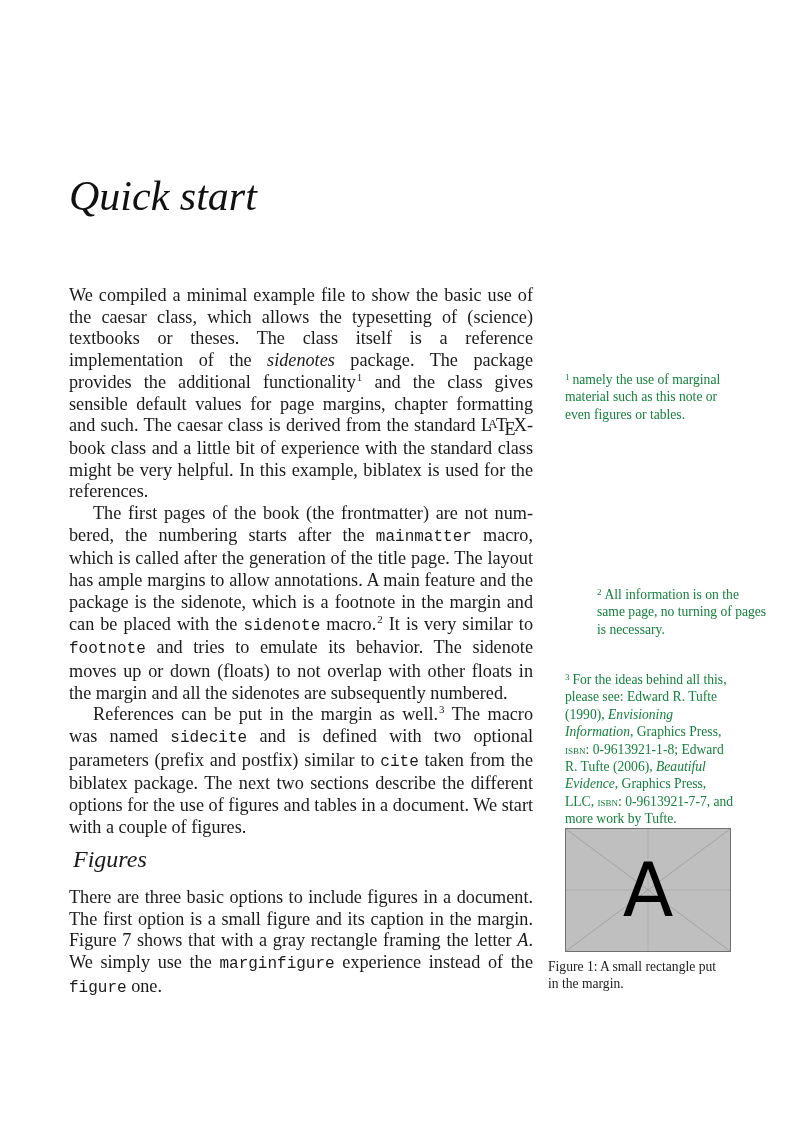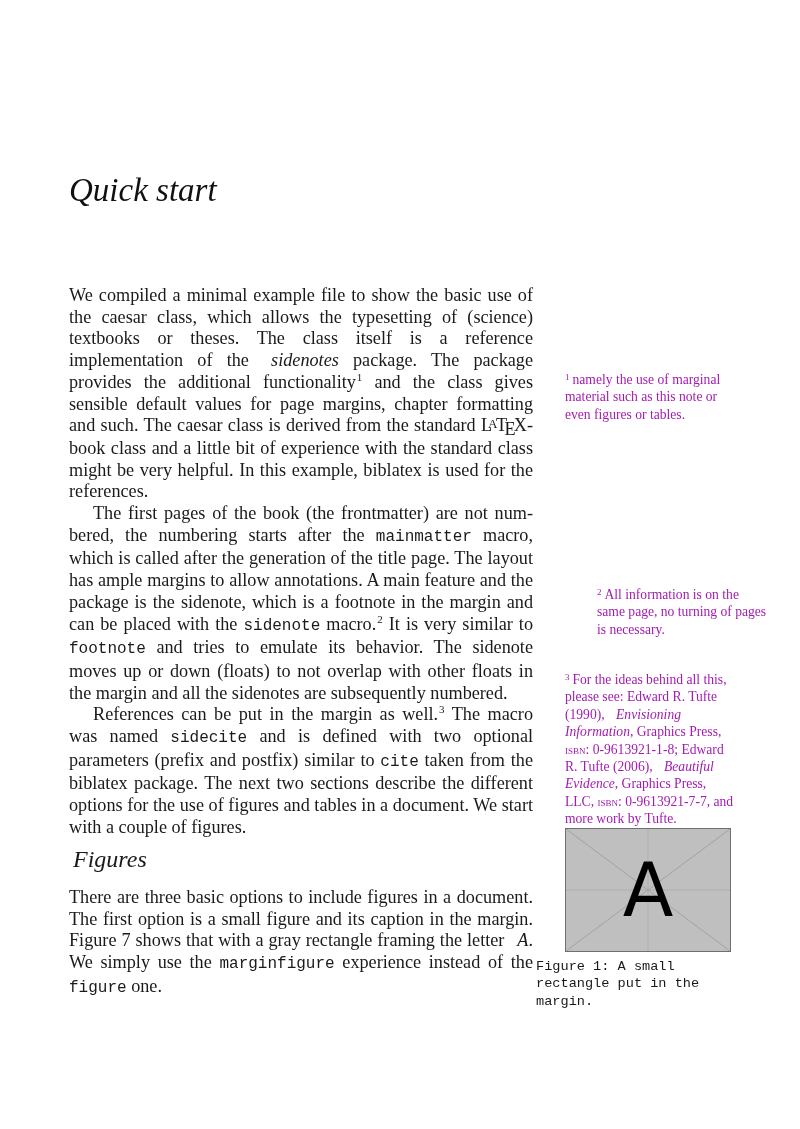--- a/index.html
+++ b/index.html
@@ -4,64 +4,64 @@
   <style>
     html, body { margin: 0; padding: 0; background: #ffffff; }
     body {
       width: 800px; height: 1129px; position: relative; overflow: hidden;
       font-family: "DejaVu Serif", "Liberation Serif", serif;
       color: #1a1a1a;
     }
     .chapter-title {
       position: absolute; left: 69px; top: 172px;
       font-family: "Liberation Serif", serif;
-      font-style: italic; font-size: 33px; font-weight: normal;
+      font-style: italic; font-size: 42px; font-weight: normal;
       margin: 0; letter-spacing: 0px; color: #111;
     }
     .main {
       position: absolute; left: 69px; top: 285px; width: 464px;
       font-family: "Liberation Serif", serif;
       font-size: 18.2px; line-height: 21.7px;
       text-align: justify; hyphens: manual;
     }
     .main p { margin: 0; }
     .main p.indent { text-indent: 24px; }
     .mono { font-family: Liberation Mono, monospace; font-size: 16px; }
-    .it { font-style: italic; margin-left: 8px; }
+    .it { font-style: italic; }
     sup.fn { font-size: 11px; vertical-align: 0; position: relative; top: -7px; line-height: 0; margin-left: 1px; }
     .latex { font-family: "Liberation Serif", serif; }
     .latex .a { font-size: 0.72em; position: relative; top: -0.28em; margin-left: -0.32em; margin-right: -0.12em; }
     .latex .e { position: relative; top: 0.22em; margin-left: -0.14em; margin-right: -0.1em; }
     .section-title {
       position: absolute; left: 69px; top: 842px;
       font-family: "Liberation Serif", serif;
       font-style: italic; font-size: 24px; font-weight: normal; margin: 4px;
     }
     .main2 { top: 887px; }
     .sidenote {
       position: absolute; left: 565px; width: 172px;
       font-family: "Liberation Serif", serif;
-      font-size: 13.6px; line-height: 17.4px; color: #a21caf;
+      font-size: 13.6px; line-height: 17.4px; color: #15803d;
     }
     .sidenote sup { font-size: 9px; vertical-align: 0; position: relative; top: -4px; line-height: 0; margin-right: 3px; }
     .sc { font-variant: small-caps; text-transform: lowercase; font-size: 0.95em; }
     .figure-box {
       position: absolute; left: 565px; top: 828px; width: 164px; height: 122px;
       background: #bfbfbf; border: 1px solid #6f6f6f;
     }
     .figure-box svg { position: absolute; left: 0; top: 0; }
     .figure-letter {
       position: absolute; left: 0; top: 0; width: 164px; height: 122px;
       display: flex; align-items: center; justify-content: center;
       font-family: "DejaVu Sans", sans-serif; font-size: 74px; color: #000;
       line-height: 1;
     }
     .figure-caption {
-      position: absolute; left: 536px; top: 958px; width: 172px;
-      font-family: Liberation Mono, monospace;
+      position: absolute; left: 548px; top: 958px; width: 172px;
+      font-family: Liberation Serif, serif;
       font-size: 13.6px; line-height: 17.4px;
     }
   </style>
 </head>
 <body>
 
 <h1 class="chapter-title">Quick start</h1>
 
 <div class="main">
   <p><span>We compiled a minimal example file to show the basic use of the caesar class, which allows the typesetting of (science) textbooks or theses.  The class itself is a reference implementation of the </span><span class="it">sidenotes</span><span> package.  The package provides the additional functionality</span><sup class="fn">1</sup><span> and the class gives sensible default values for page margins, chapter formatting and such.  The caesar class is derived from the standard </span><span class="latex"><span>L</span><span class="a">A</span><span>T</span><span class="e">E</span><span>X</span></span><span>-book class and a little bit of experience with the standard class might be very helpful.  In this example, biblatex is used for the references.</span></p>

